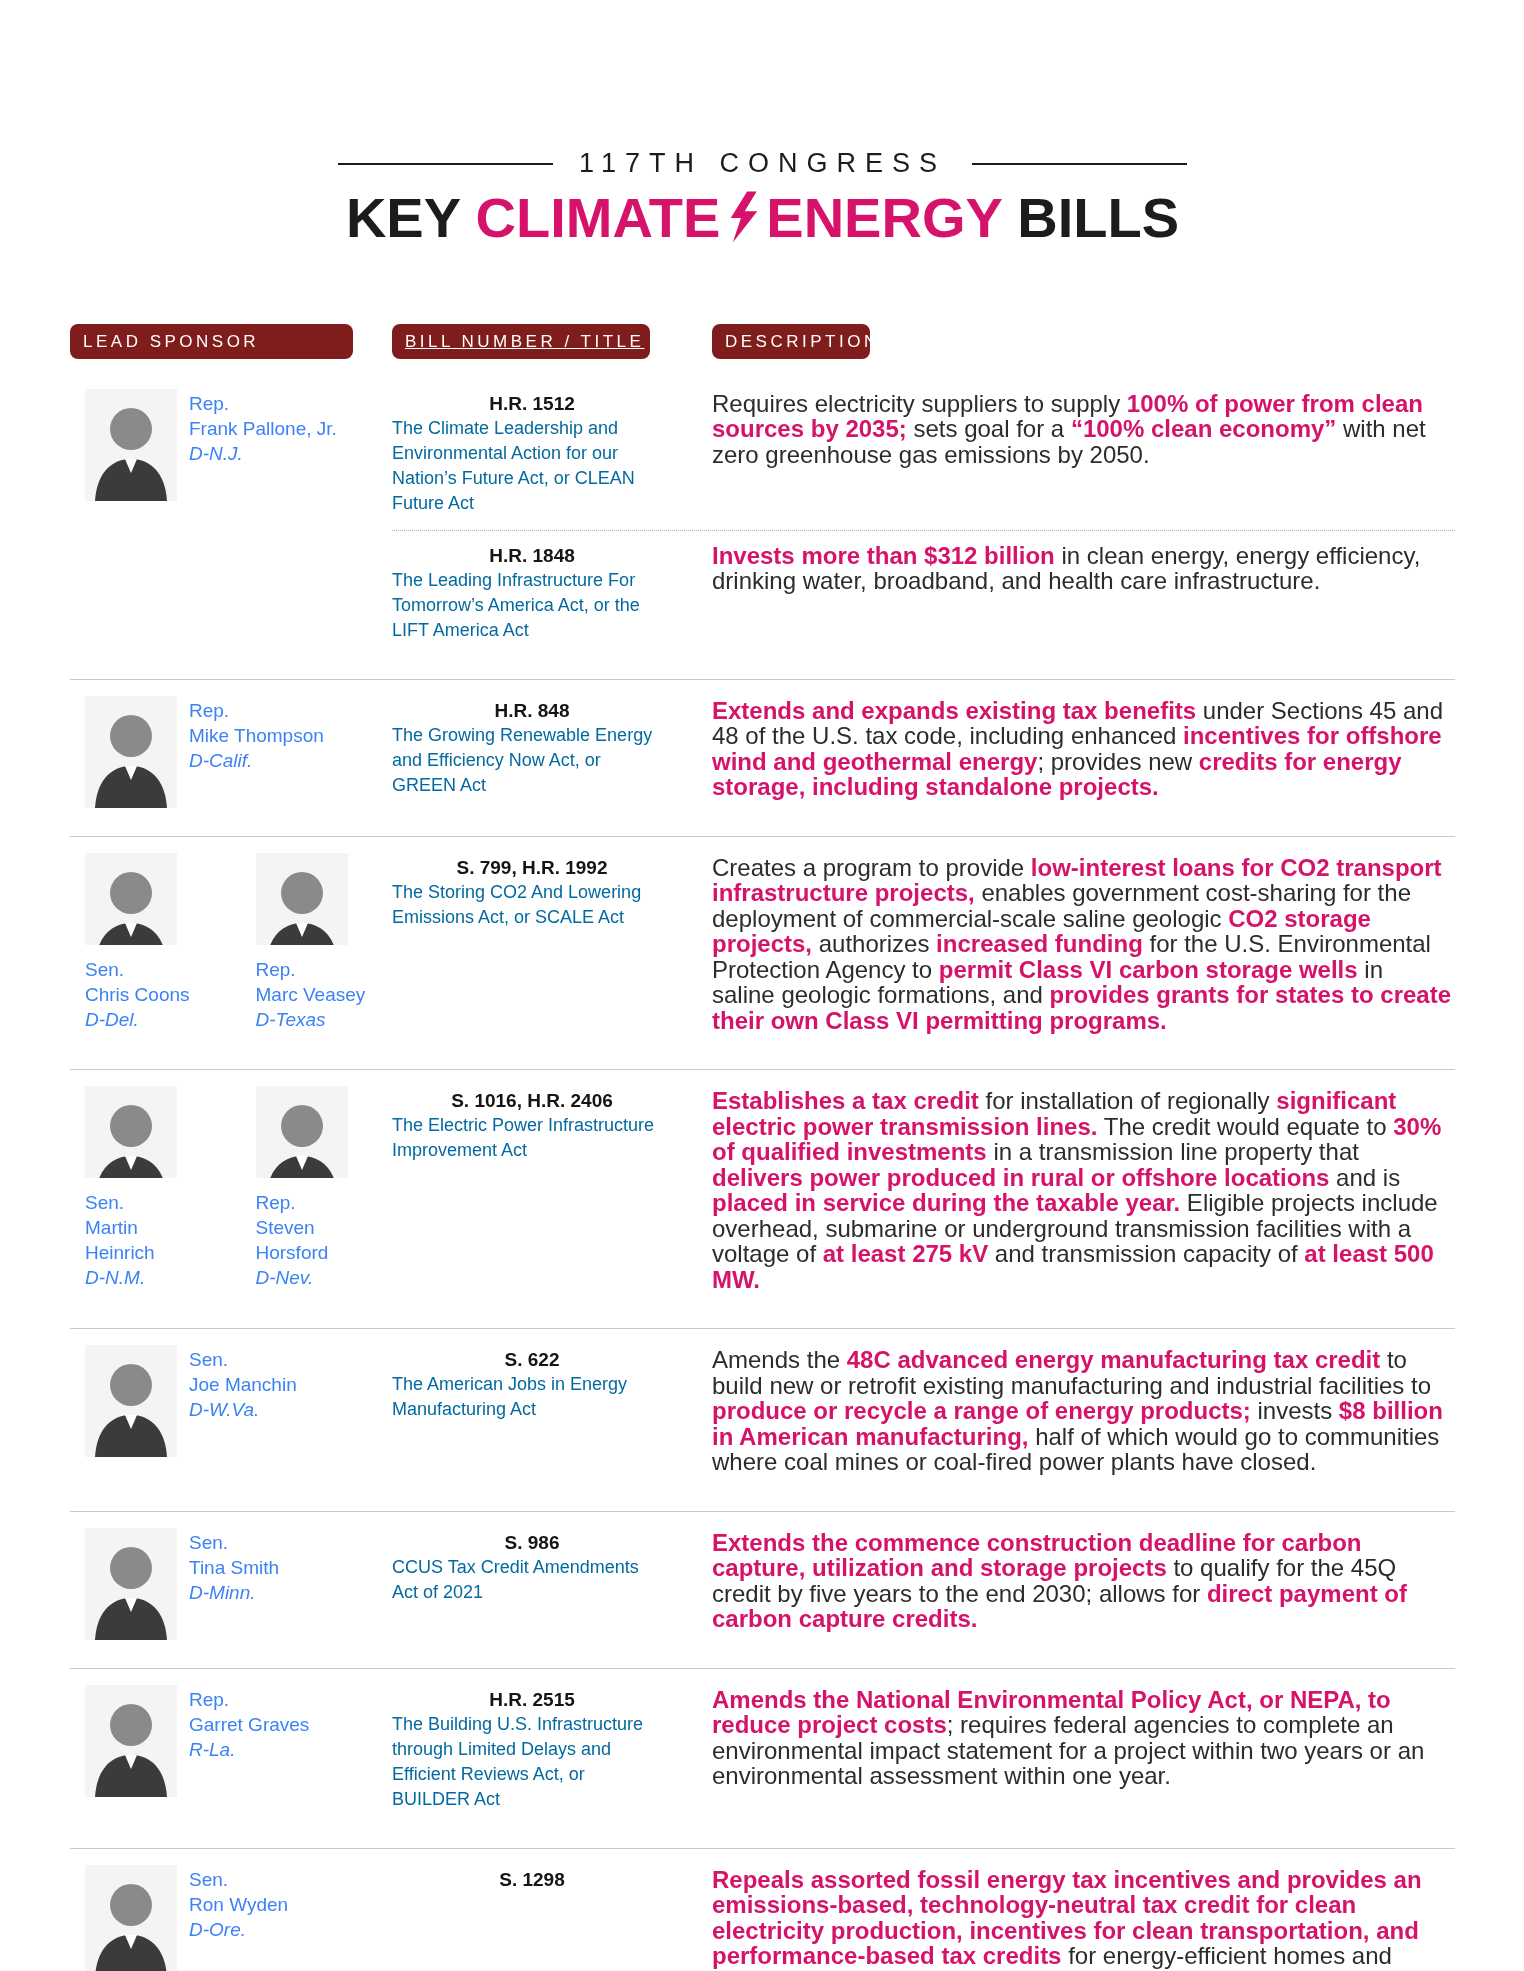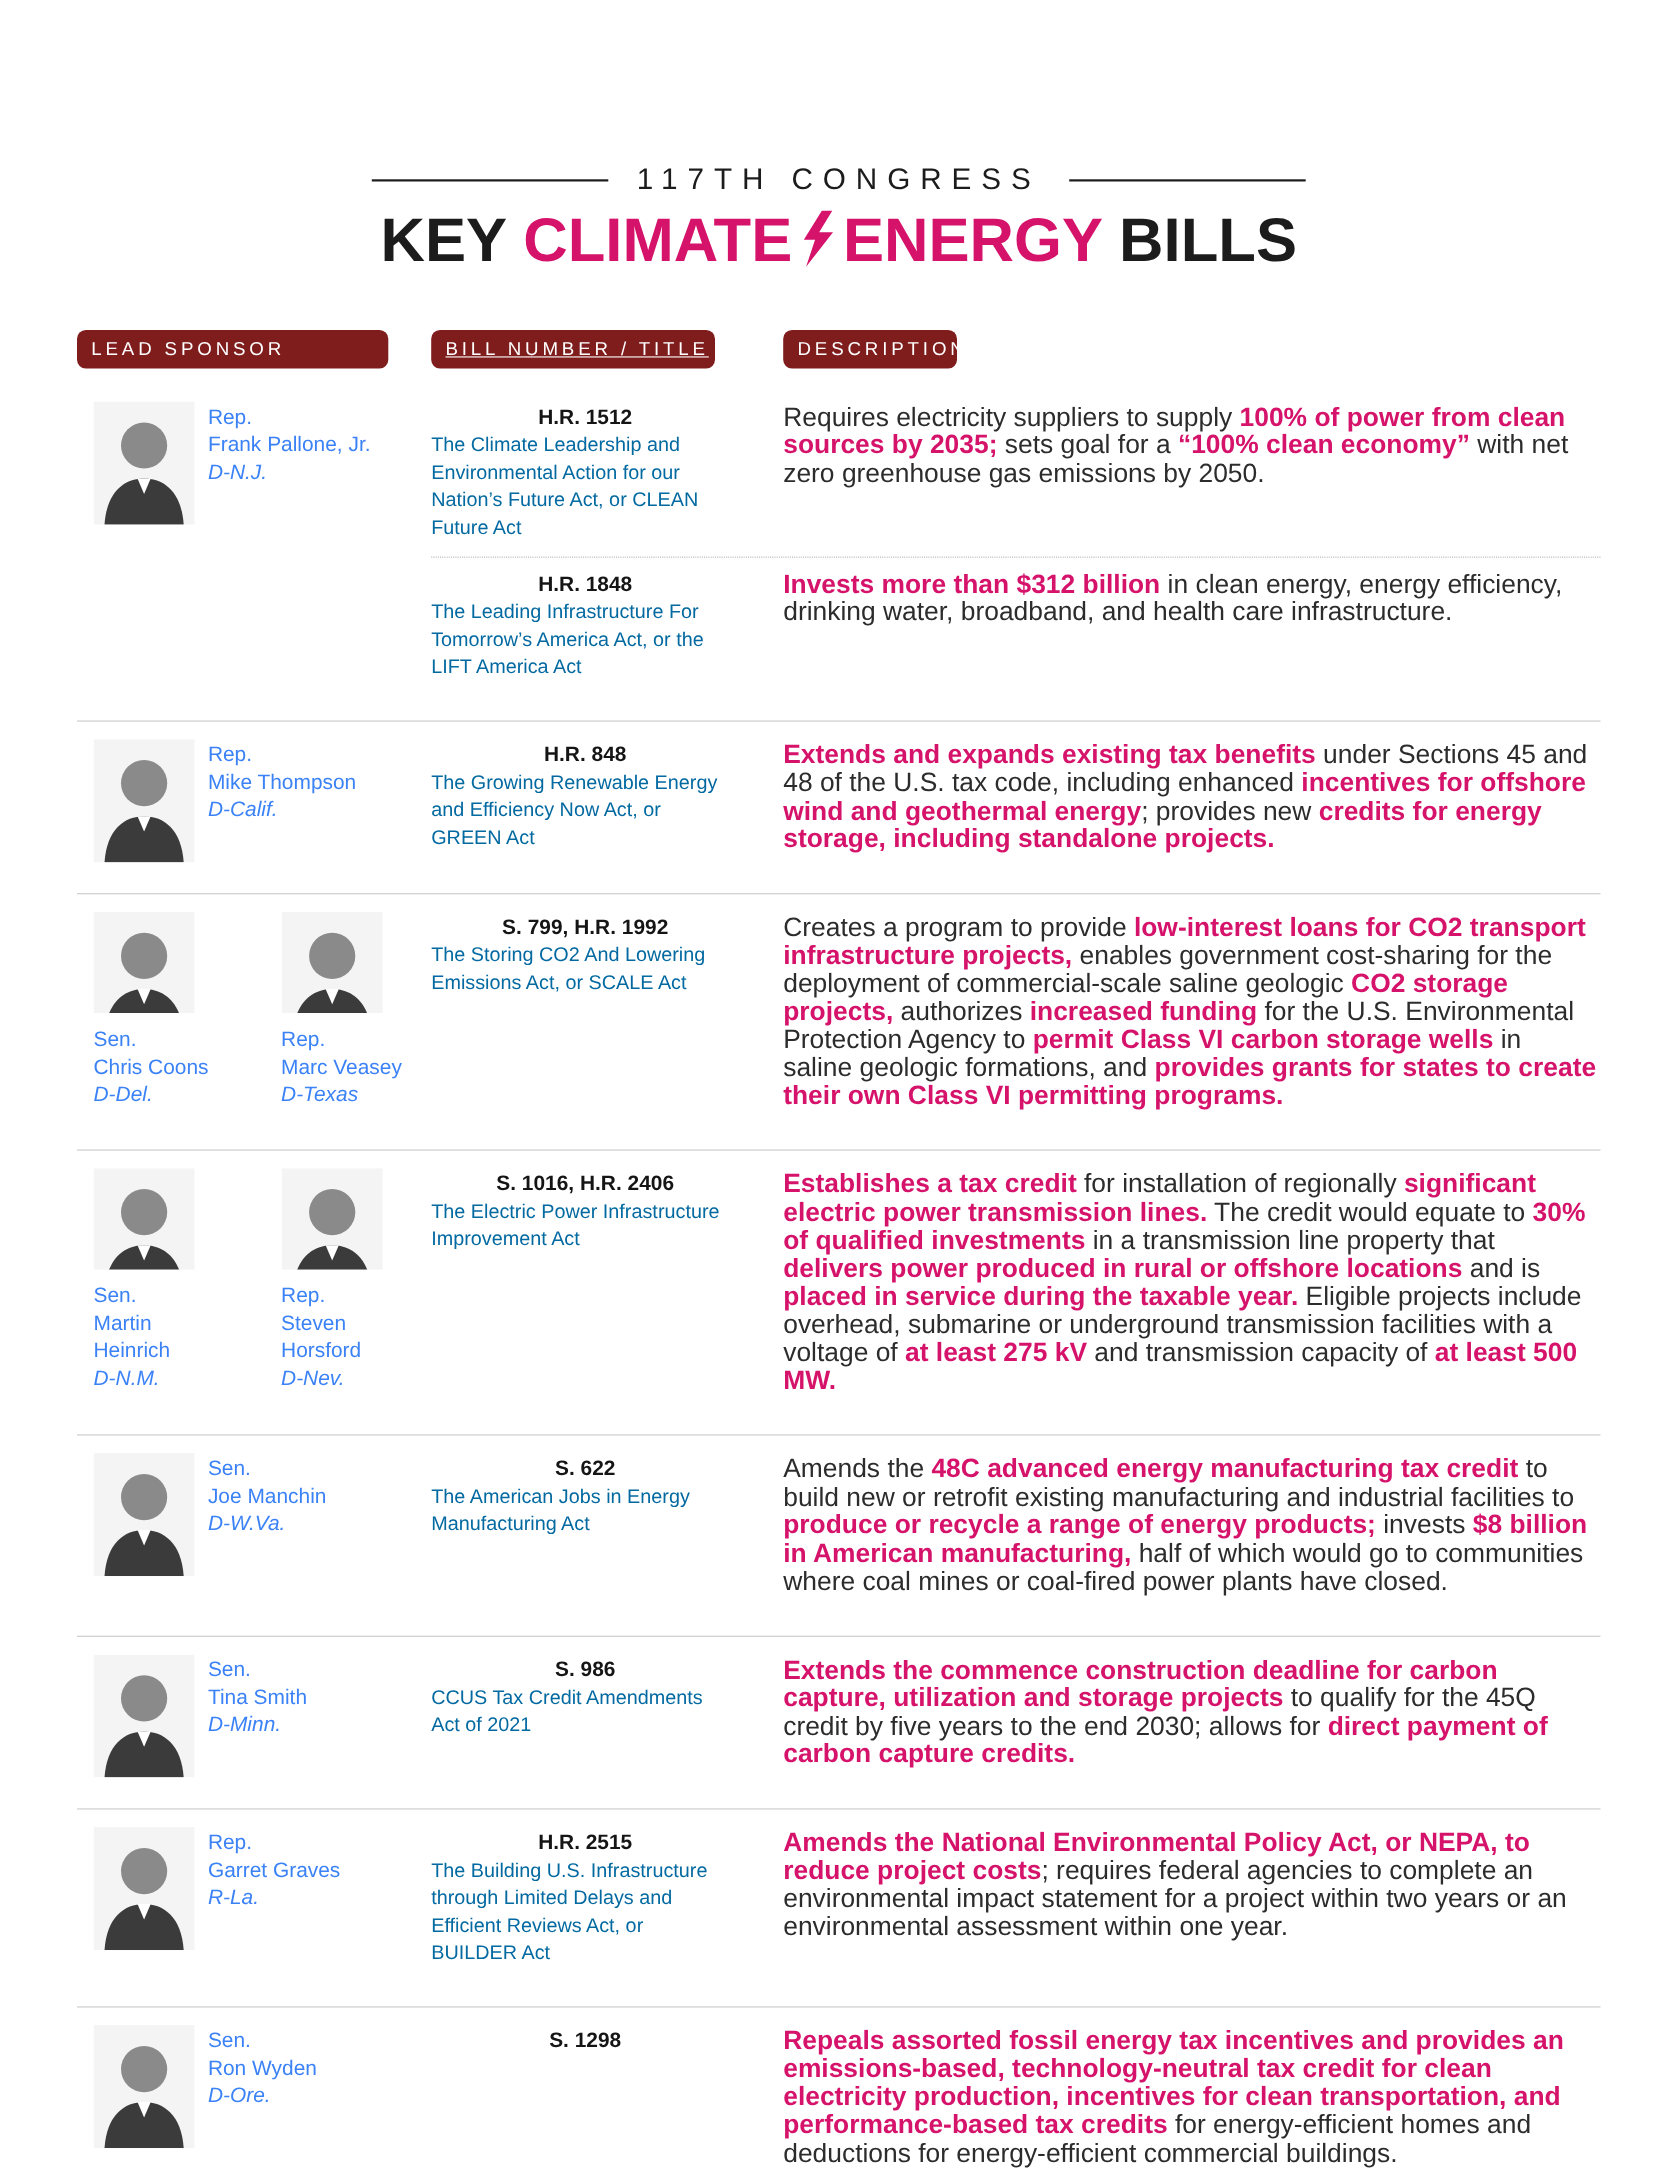--- a/index.html
+++ b/index.html
@@ -1,21 +1,21 @@
 <!DOCTYPE html>
 <html style="--accent: #d6136b;"><head>
 <meta charset="utf-8">
 <style>
   * { margin:0; padding:0; box-sizing:border-box; }
   html,body { background:#ffffff; }
   body { font-family:"Liberation Sans", sans-serif; color:#1c1c1c; }
   .page { position:relative; width:1524px; min-height:1971px; margin:0 auto; background:#fff; padding:148px 69px 40px 70px; }
 
   
-  .header { text-align:center; margin-bottom:46px; }
+  .header { text-align:center; margin-bottom:70px; }
   .kicker-row { display:flex; align-items:center; justify-content:center; gap:26px; margin:0 auto 10px auto; width:900px; }
   .kicker-rule { flex:0 0 215px; height:2px; background:#1c1c1c; }
   .kicker { font-size:27px; letter-spacing:9px; font-weight:400; color:#1c1c1c; white-space:nowrap; }
   .title { font-size:56px; font-weight:700; letter-spacing:0px; color:#1c1c1c; line-height:1.05; }
   .title .pink { color:var(--accent); }
   .bolt { display:inline-block; vertical-align:-6px; margin:0 6px; }
 
   
   .thead { display:grid; grid-template-columns:322px 320px 1fr; margin-bottom:14px; }
   .chip { background:#7f1d1d; color:#fff; border-radius:8px; height:35px; line-height:35px; padding-left:13px; font-size:17px; letter-spacing:3.5px; font-weight:400; }

